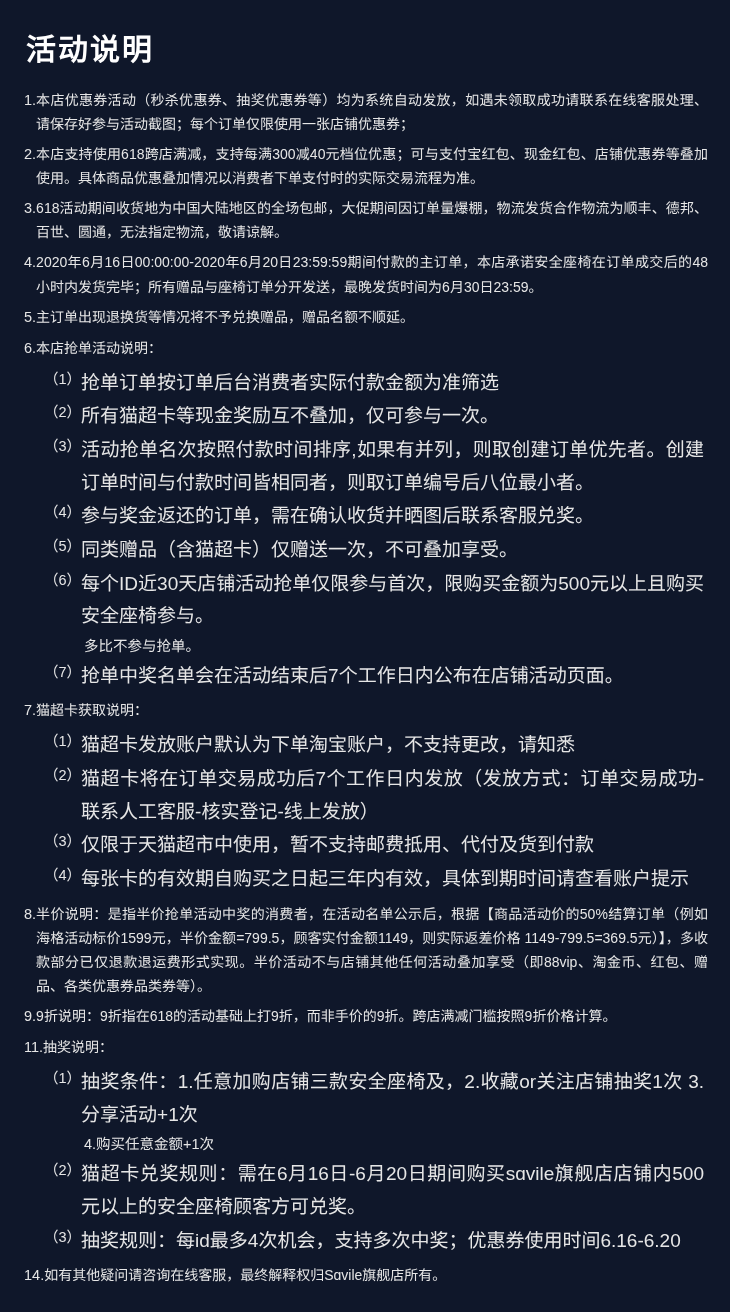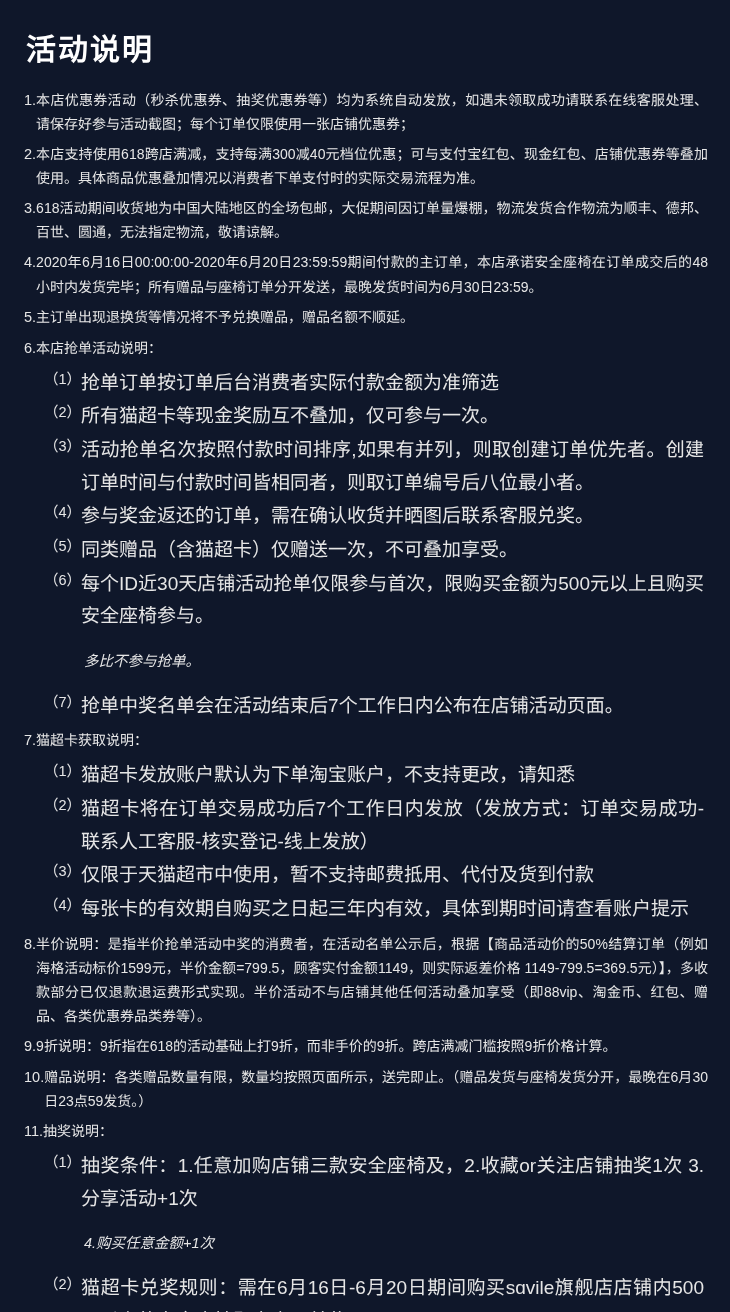--- a/index.html
+++ b/index.html
@@ -73,22 +73,21 @@
     color: #e6e6e6;
     text-align: justify;
     text-justify: inter-ideograph;
     padding-right: 4px;
   }
   .sub-plain {
     font-size: 14.5px;
     line-height: 1.72;
     color: #e6e6e6;
     padding-left: 62px;
-    margin: 16px 0;
-    font-style: italic;
+    margin: 1px 0;
   }
   .group {
     margin-bottom: 6px;
   }
 </style>
 </head>
 <body>
 
 <div class="page">
   <h1 class="title">活动说明</h1>
@@ -187,37 +186,37 @@
         </div>
       </div>
       <div class="group">
         <div class="item">
           <span class="item-num">9.</span>
           <span class="item-text">9折说明：9折指在618的活动基础上打9折，而非手价的9折。跨店满减门槛按照9折价格计算。</span>
         </div>
       </div>
       <div class="group">
         <div class="item">
-          <span class="item-num">10.</span>
-          <span class="item-text">赠品说明：各类赠品数量有限，数量均按照页面所示，送完即止。（赠品发货与座椅发货分开，最晚在6月30日23点59发货。）</span>
-        </div>
-      </div>
-      <div class="group">
-        <div class="item">
           <span class="item-num">11.</span>
           <span class="item-text">抽奖说明：</span>
         </div>
         <div class="sub">
           <span class="sub-num">（1）</span>
           <span class="sub-text">抽奖条件：1.任意加购店铺三款安全座椅及，2.收藏or关注店铺抽奖1次  3.分享活动+1次</span>
         </div>
         <div class="sub-plain">4.购买任意金额+1次</div>
         <div class="sub">
           <span class="sub-num">（2）</span>
           <span class="sub-text">猫超卡兑奖规则：需在6月16日-6月20日期间购买sɑvile旗舰店店铺内500元以上的安全座椅顾客方可兑奖。</span>
         </div>
         <div class="sub">
           <span class="sub-num">（3）</span>
           <span class="sub-text">抽奖规则：每id最多4次机会，支持多次中奖；优惠券使用时间6.16-6.20</span>
+        </div>
+      </div>
+      <div class="group">
+        <div class="item">
+          <span class="item-num">14.</span>
+          <span class="item-text">如有其他疑问请咨询在线客服，最终解释权归Sɑvile旗舰店所有。</span>
         </div>
       </div>
     </div>
 </div>
 
 </body></html>

